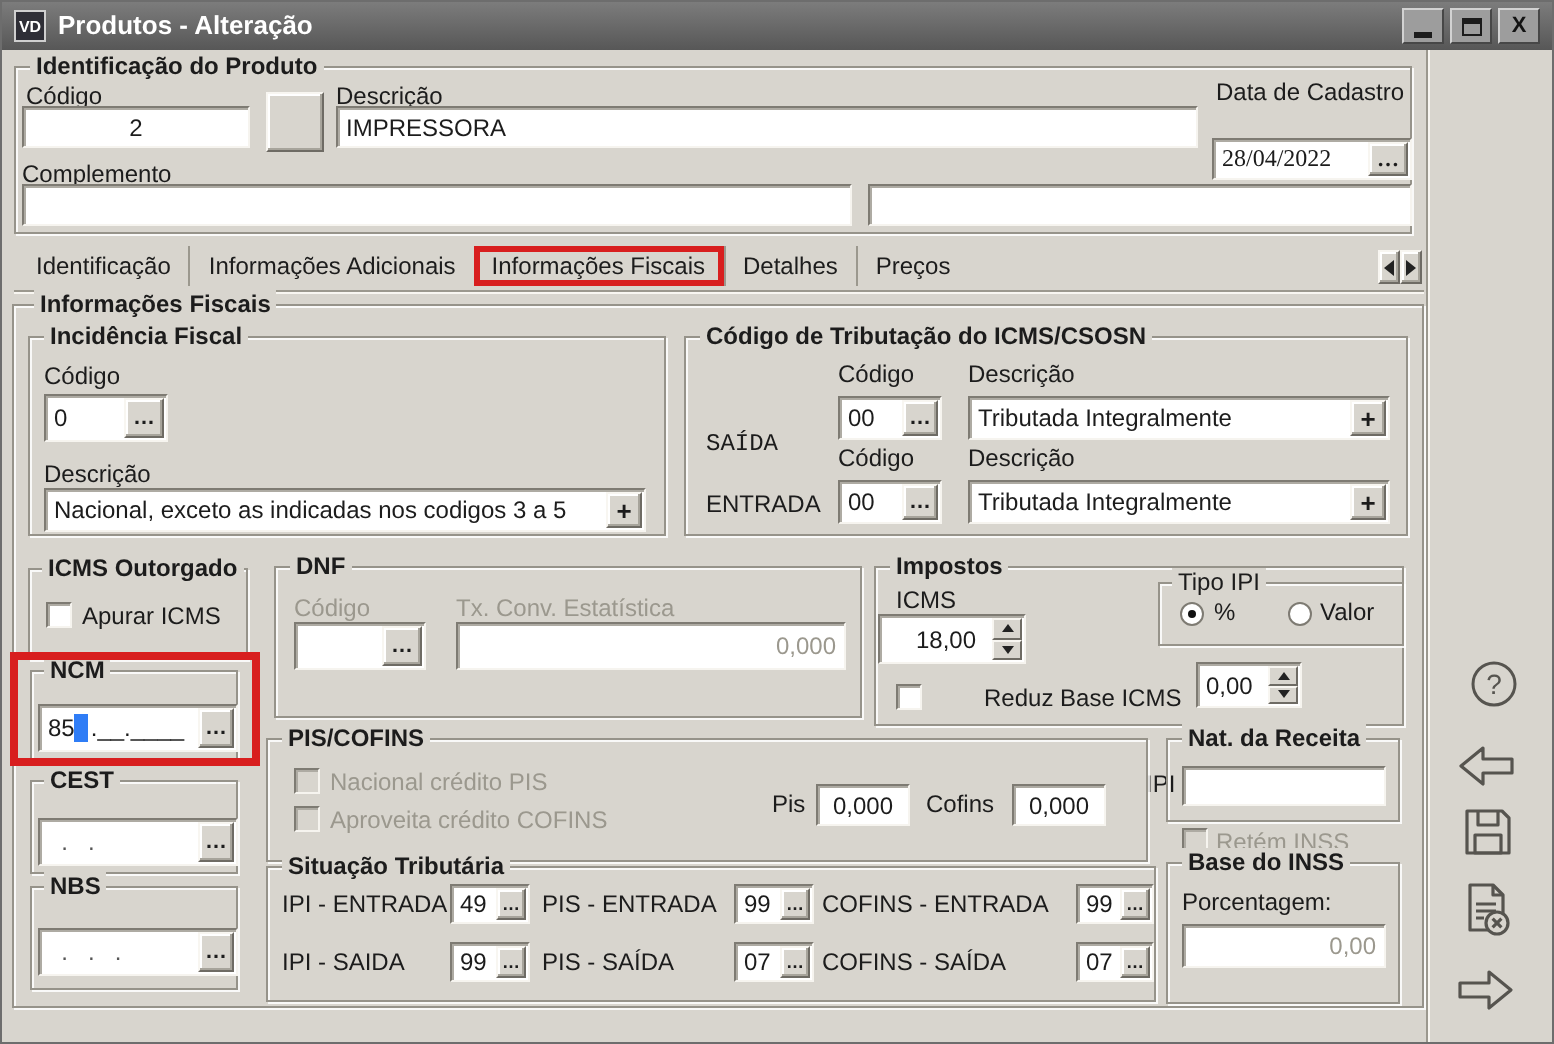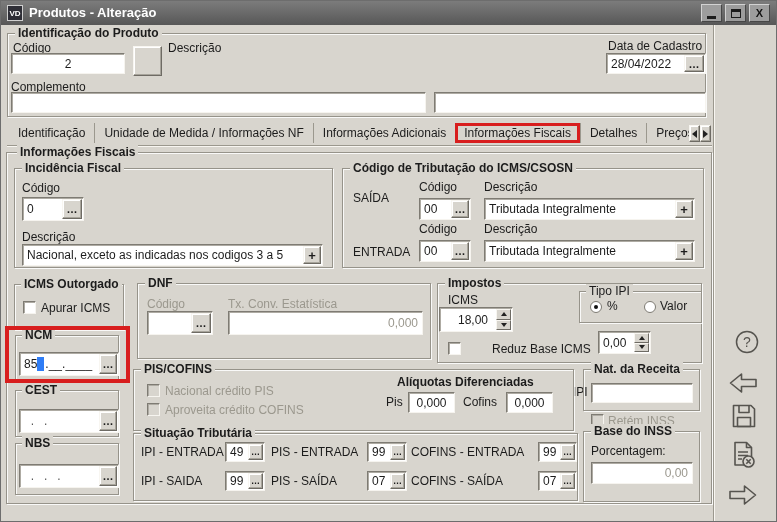--- a/index.html
+++ b/index.html
@@ -92,41 +92,43 @@
   <div class="group" style="left:6px;top:32px;width:699px;height:84px;"></div>
   <span class="gtitle" style="left:14px;top:25px;">Identificação do Produto</span>
 
   <span class="lbl" style="left:12px;top:40px;">Código</span>
   <div class="input center" style="left:10px;top:52px;width:114px;height:21px;">
     <span class="val">2</span>
   </div>
   <span class="btn blankbtn" style="left:132px;top:45px;width:29px;height:30px;"></span>
 
   <span class="lbl" style="left:167px;top:40px;">Descrição</span>
+  <div class="input" style="left:167px;top:52px;width:431px;height:21px;">
+    <span class="val">IMPRESSORA</span>
+  </div>
 
   <span class="lbl" style="left:607px;top:38px;">Data de Cadastro</span>
-  <div class="input" style="left:605px;top:52px;width:100px;height:21px;">
+  <div class="input" style="left:605px;top:68px;width:100px;height:21px;font-family:Liberation Serif, serif;">
     <span class="val">28/04/2022</span>
     <span class="btn dots">
         <span>…</span>
       </span>
   </div>
 
   <span class="lbl" style="left:10px;top:79px;">Complemento</span>
   <div class="input" style="left:10px;top:91px;width:415px;height:21px;">
     <span class="val"></span>
   </div>
 
   <div class="input" style="left:433px;top:91px;width:272px;height:21px;">
     <span class="val"></span>
   </div>
 
   <div class="tabs">
     <span class="tab">Identificação</span>
-    <span class="tab">Unidade de Medida / Informações NF</span>
     <span class="tab">Informações Adicionais</span>
     <span class="tab hl">Informações Fiscais</span>
     <span class="tab">Detalhes</span>
     <span class="tab">Preços</span>
 
   </div>
   <span class="btn scrollbtn" style="left:688px;top:124px;">
       <i class="tri-l"></i>
     </span>
   <span class="btn scrollbtn" style="left:699px;top:124px;">
@@ -151,21 +153,21 @@
     <span class="val">Nacional, exceto as indicadas nos codigos 3 a 5</span>
     <span class="btn plusbtn">
         <span>+</span>
       </span>
   </div>
 
   <div class="group" style="left:341px;top:167px;width:362px;height:100px;"></div>
   <span class="gtitle" style="left:349px;top:160px;">Código de Tributação do ICMS/CSOSN</span>
   <span class="lbl" style="left:418px;top:179px;">Código</span>
   <span class="lbl" style="left:483px;top:179px;">Descrição</span>
-  <span class="lbl" style="left:352px;top:190px;">SAÍDA</span>
+  <span class="lbl" style="left:352px;top:214px;font-family:Liberation Mono, monospace;">SAÍDA</span>
   <div class="input" style="left:418px;top:197px;width:52px;height:22px;">
     <span class="val">00</span>
     <span class="btn dots" style="width:18px;">
         <span>…</span>
       </span>
   </div>
   <div class="input" style="left:483px;top:197px;width:211px;height:22px;">
     <span class="val">Tributada Integralmente</span>
     <span class="btn plusbtn">
         <span>+</span>
@@ -270,21 +272,20 @@
         <span>…</span>
       </span>
   </div>
 
   <div class="group" style="left:132px;top:368px;width:441px;height:62px;"></div>
   <span class="gtitle" style="left:140px;top:361px;">PIS/COFINS</span>
   <span class="cb off" style="left:146px;top:383px;"></span>
   <span class="lbl dis" style="left:164px;top:383px;">Nacional crédito PIS</span>
   <span class="cb off" style="left:146px;top:402px;"></span>
   <span class="lbl dis" style="left:164px;top:402px;">Aproveita crédito COFINS</span>
-  <span class="lbl bold" style="left:396px;top:374px;">Alíquotas Diferenciadas</span>
   <span class="lbl" style="left:385px;top:394px;">Pis</span>
   <div class="input center" style="left:407px;top:391px;width:47px;height:21px;">
     <span class="val">0,000</span>
   </div>
   <span class="lbl" style="left:462px;top:394px;">Cofins</span>
   <div class="input center" style="left:505px;top:391px;width:47px;height:21px;">
     <span class="val">0,000</span>
   </div>
 
   <div class="group" style="left:132px;top:432px;width:445px;height:68px;"></div>

